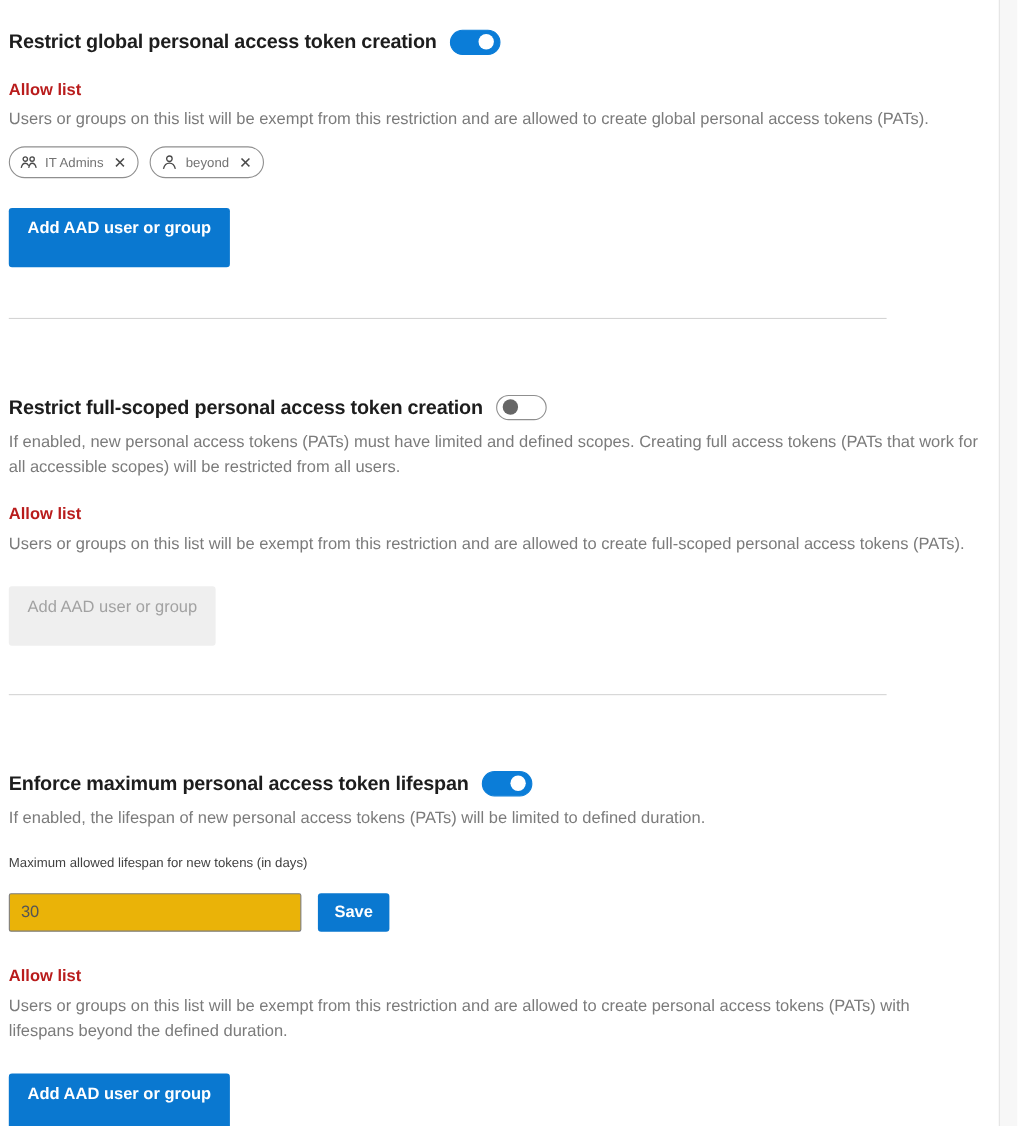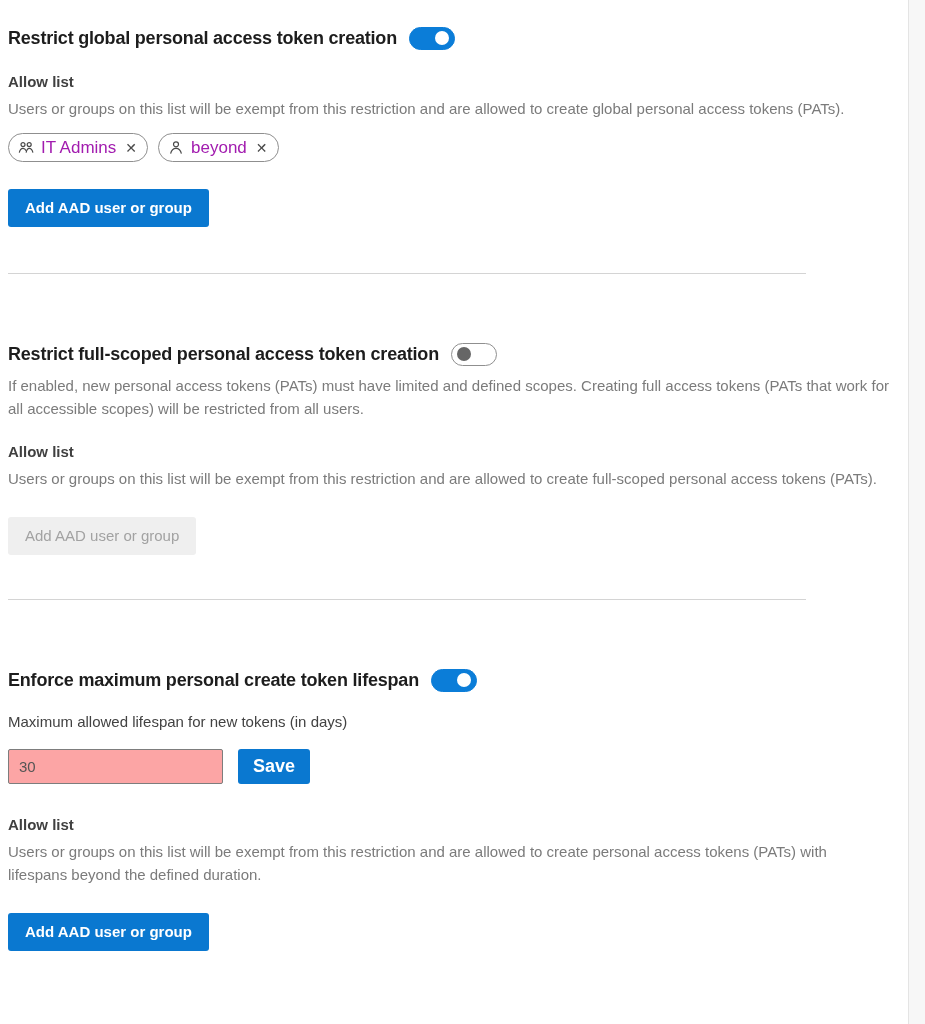--- a/index.html
+++ b/index.html
@@ -36,21 +36,21 @@
   }
   p.desc {
     margin-top: 8px;
     font-size: 15px; line-height: 23px;
     color: #7b7b7b;
     max-width: 882px;
   }
   .allow-label {
     margin-top: 21px;
     font-size: 15px; font-weight: 700;
-    color: #404040; line-height: 21px;
+    color: #b91c1c; line-height: 21px;
   }
   p.desc.tight { margin-top: 5px; }
   .divider {
     margin-top: 46px;
     width: 798px; height: 1px;
     background: #d4d4d4;
   }
   .section { margin-top: 16px; }
   .after-divider { margin-top: 68px; }
 
@@ -80,72 +80,72 @@
   }
   .chip {
     display: inline-flex; align-items: center; gap: 7px;
     height: 29px;
     padding: 0 10px 0 9px;
     border: 1px solid #8f8f8f;
     border-radius: 15px;
     background: #ffffff;
   }
   .chip .chip-label {
-    font-size: 17px; color: #a21caf; line-height: 1;
+    font-size: 12px; color: #737373; line-height: 1;
   }
   .chip .chip-icon { display: inline-flex; color: #4a4a4a; }
   .chip .chip-remove {
     font-size: 14px; color: #4a4a4a;
     line-height: 1; cursor: pointer;
     padding-left: 2px;
   }
 
   
   .btn-primary {
     margin-top: 27px;
     display: inline-block;
     background: #0a78d0;
     color: #ffffff;
     font-family: "Liberation Sans", sans-serif;
     font-size: 15px; font-weight: 700;
     line-height: 1;
-    padding: 11px 17px 12px 17px;
+    padding: 11px 17px 28px 17px;
     border: none; border-radius: 3px;
     cursor: pointer;
   }
   .btn-primary.disabled {
     background: #efefef;
     color: #a2a2a2;
     font-weight: 400;
     cursor: default;
   }
 
   
   .field-label {
     margin-top: 19px;
-    font-size: 15px; color: #424242; line-height: 21px;
+    font-size: 12px; color: #424242; line-height: 21px;
   }
   .input-row {
     margin-top: 17px;
     display: flex; align-items: center; gap: 15px;
   }
   .lifespan-input {
-    width: 215px; height: 35px;
+    width: 266px; height: 35px;
     border: 1px solid #7d7d7d;
     border-radius: 2px;
     padding: 0 10px;
     font-family: "Liberation Sans", sans-serif;
     font-size: 15px; color: #555555;
-    background: #fca5a5;
+    background: #eab308;
   }
   .btn-save {
     background: #0a78d0;
     color: #ffffff;
     font-family: "Liberation Sans", sans-serif;
-    font-size: 18px; font-weight: 700;
+    font-size: 15px; font-weight: 700;
     height: 35px; padding: 0 15px;
     border: none; border-radius: 3px;
     cursor: pointer;
   }
   .allow-label.mt-lg { margin-top: 30px; }
 </style>
 </head>
 <body>
 
 <div class="page">
@@ -202,25 +202,26 @@
 
       <div class="allow-label">Allow list</div>
       <p class="desc tight">Users or groups on this list will be exempt from this restriction and are allowed to create full-scoped personal access tokens (PATs).</p>
 
       <button class="btn-primary disabled">Add AAD user or group</button>
       <div class="divider" style="margin-top:44px;"></div>
     </div>
 
     <div class="section after-divider">
       <div class="section-title-row">
-        <h2 class="section-title">Enforce maximum personal create token lifespan</h2>
+        <h2 class="section-title">Enforce maximum personal access token lifespan</h2>
         <div class="toggle on">
           <div class="knob"></div>
         </div>
       </div>
+      <p class="desc">If enabled, the lifespan of new personal access tokens (PATs) will be limited to defined duration.</p>
 
       <div class="field-label">Maximum allowed lifespan for new tokens (in days)</div>
       <div class="input-row">
         <input class="lifespan-input" type="text" value="30" style="">
         <button class="btn-save">Save</button>
       </div>
 
       <div class="allow-label mt-lg">Allow list</div>
       <p class="desc tight">Users or groups on this list will be exempt from this restriction and are allowed to create personal access tokens (PATs) with lifespans beyond the defined duration.</p>
 

